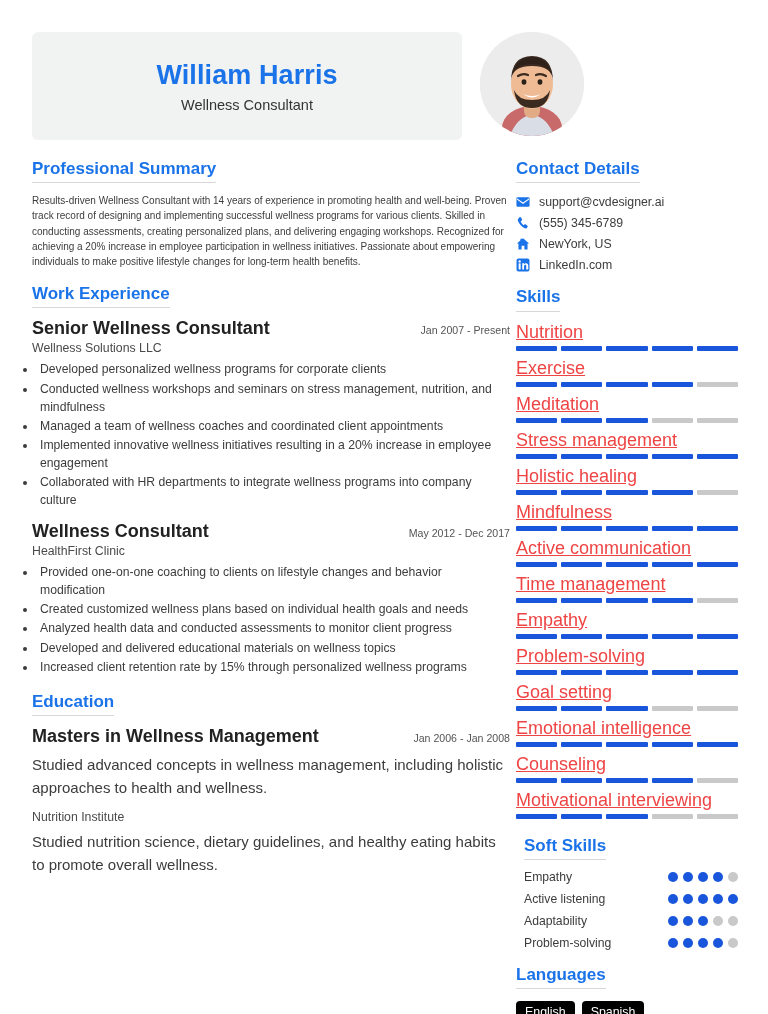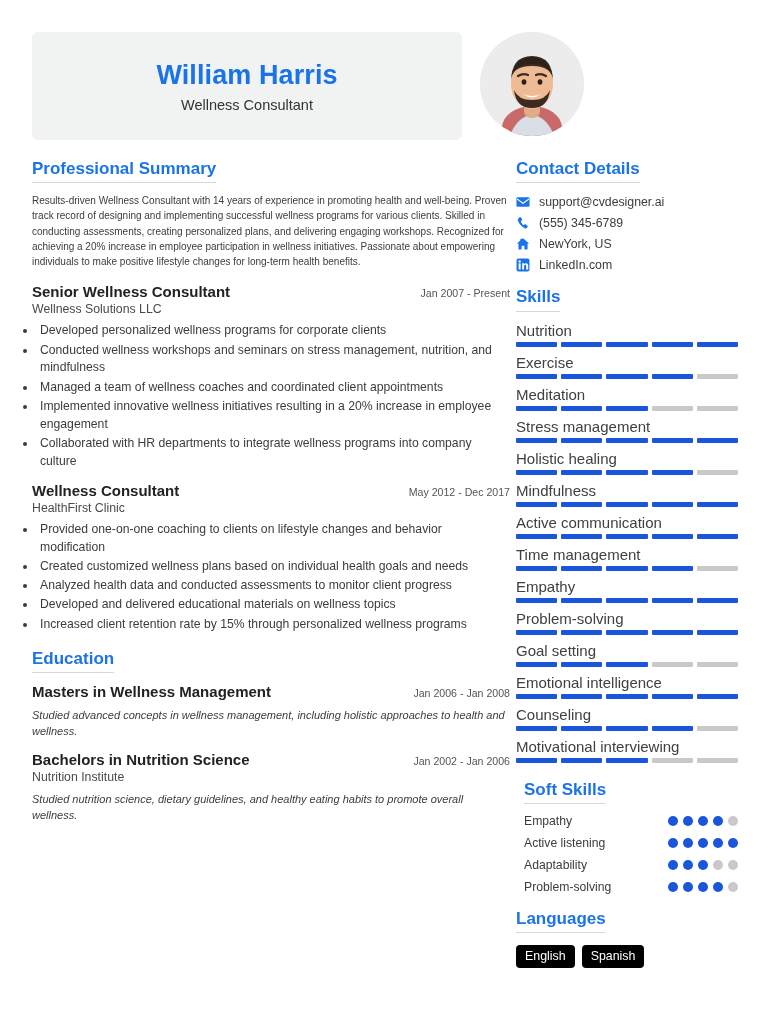--- a/index.html
+++ b/index.html
@@ -93,21 +93,21 @@
 
   
   .entry { margin-bottom: 11px; }
   .entry-head {
     display: flex;
     justify-content: space-between;
     align-items: baseline;
     gap: 10px;
   }
   .entry-role {
-    font-size: 15px;
+    font-size: 18px;
     font-weight: bold;
     color: #222222;
   }
   .entry-date {
     font-size: 10.6px;
     color: #555555;
     white-space: nowrap;
   }
   .entry-org {
     font-size: 12.3px;
@@ -118,25 +118,24 @@
     margin: 6px 0 0 5px;
   }
   .bullets li {
     font-size: 12.2px;
     line-height: 1.46;
     color: #3c3c3c;
     margin-bottom: 1.5px;
     padding-left: 3px;
   }
   .entry-desc {
-    font-size: 11px;
+    font-size: 15px;
     line-height: 1.5;
     color: #3c3c3c;
     margin-top: 7px;
-    font-style: italic;
   }
 
   
   .contact-list { margin-top: 2px; }
   .contact-row {
     display: flex;
     align-items: flex-end;
     gap: 9px;
     margin-bottom: 7px;
   }
@@ -151,23 +150,24 @@
   }
   .contact-icon svg { display: block; width: 14px; height: 14px; fill: #1a73e8; }
   .contact-text {
     font-size: 12.3px;
     color: #3c3c3c;
   }
 
   
   .skill { margin-bottom: 7px; }
   .skill-name {
-    font-size: 15px;
-    color: #404040;
+    font-size: 18px;
+    color: #ef4444;
     margin-bottom: 3px;
+    text-decoration: underline;
   }
   .skill-bar {
     display: flex;
     gap: 4px;
   }
   .seg {
     flex: 1;
     height: 5px;
     border-radius: 1px;
     background: #c9c9c9;
@@ -245,20 +245,21 @@
   <div class="columns">
 
     <div class="col-main">
 
       <div class="sec">
         <div class="sec-title">Professional Summary</div>
         <p class="summary-text">Results-driven Wellness Consultant with 14 years of experience in promoting health and well-being. Proven track record of designing and implementing successful wellness programs for various clients. Skilled in conducting assessments, creating personalized plans, and delivering engaging workshops. Recognized for achieving a 20% increase in employee participation in wellness initiatives. Passionate about empowering individuals to make positive lifestyle changes for long-term health benefits.</p>
       </div>
 
       <div class="sec">
+        <div class="sec-title">Work Experience</div>
         <div id="experience-list">
             <div class="entry">
               <div class="entry-head">
                 <span class="entry-role">Senior Wellness Consultant</span>
                 <span class="entry-date">Jan 2007 - Present</span>
               </div>
               <div class="entry-org">Wellness Solutions LLC</div>
               <ul class="bullets">
                 <li>Developed personalized wellness programs for corporate clients</li>
                 <li>Conducted wellness workshops and seminars on stress management, nutrition, and mindfulness</li>
@@ -288,24 +289,20 @@
         <div class="sec-title">Education</div>
         <div id="education-list">
             <div class="entry">
               <div class="entry-head">
                 <span class="entry-role">Masters in Wellness Management</span>
                 <span class="entry-date">Jan 2006 - Jan 2008</span>
               </div>
               <div class="entry-desc">Studied advanced concepts in wellness management, including holistic approaches to health and wellness.</div>
             </div>
             <div class="entry">
-              <div class="entry-head">
-                <span class="entry-role">Bachelors in Nutrition Science</span>
-                <span class="entry-date">Jan 2002 - Jan 2006</span>
-              </div>
               <div class="entry-org">Nutrition Institute</div>
               <div class="entry-desc">Studied nutrition science, dietary guidelines, and healthy eating habits to promote overall wellness.</div>
             </div>
           </div>
       </div>
 
     </div>
 
     <div class="col-side">
 

